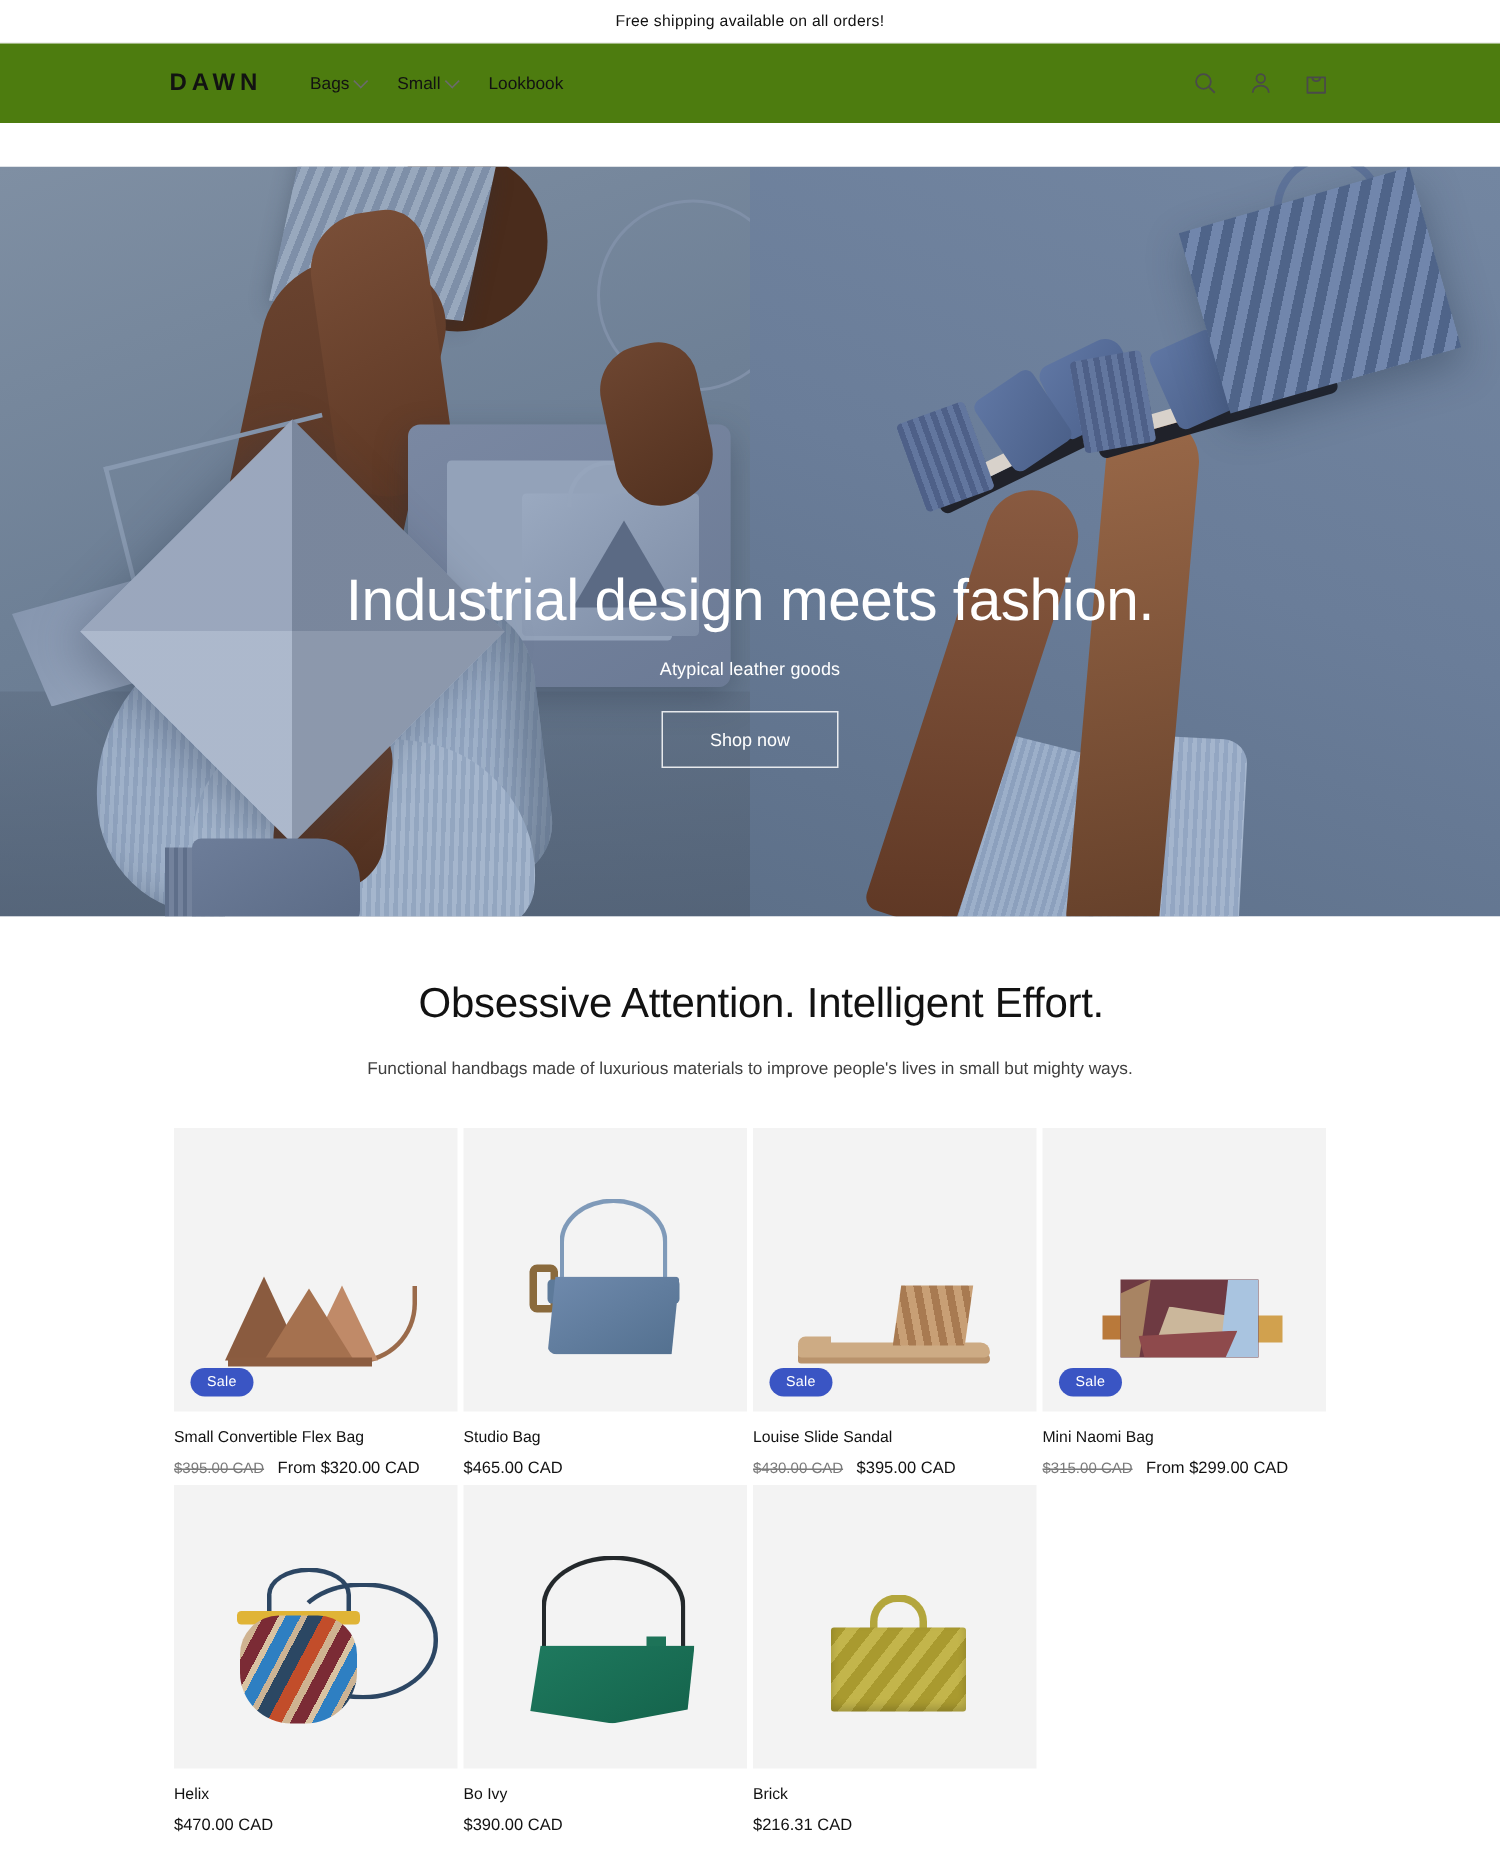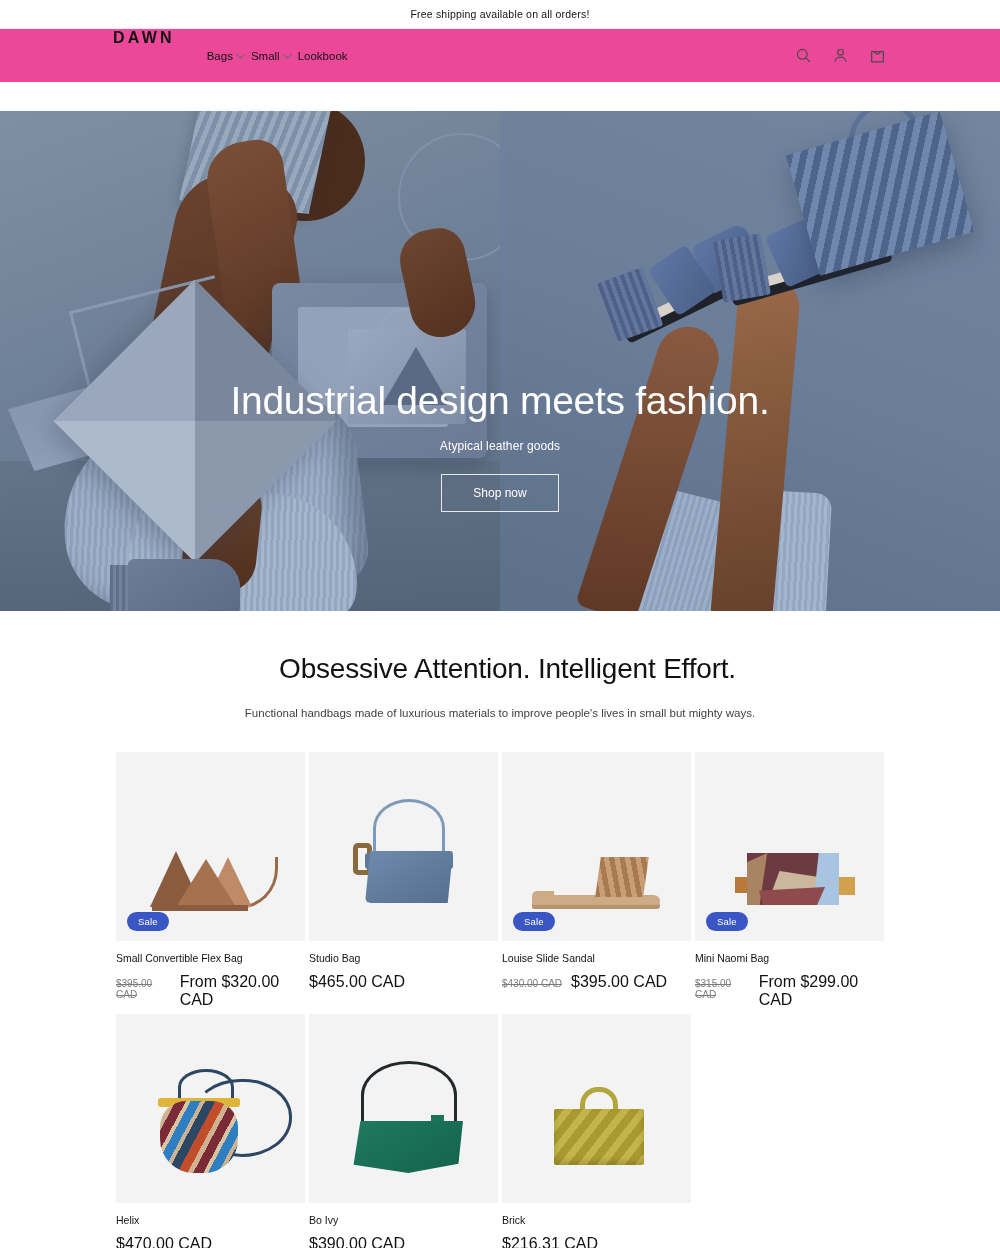--- a/index.html
+++ b/index.html
@@ -17,30 +17,30 @@
     display: flex; align-items: center; justify-content: center;
     border-bottom: 1px solid #efefef;
     font-size: 10.5px;
     letter-spacing: .2px;
     color: #121212;
   }
 
   
   .header {
     height: 53px;
-    display: flex; 
+    display: flex; align-items: center;
     padding: 0 113px;
-    background: #ec4899;
+    background: #4d7c0f;
   }
   .logo {
     font-size: 16px; font-weight: 700; letter-spacing: 3.2px;
     color: #121212;
     margin-right: 32px;
   }
-  .nav { display: flex; align-items: center; gap: 7px; }
+  .nav { display: flex; align-items: center; gap: 21px; }
   .nav-item {
     display: flex; align-items: center; gap: 4px;
     font-size: 11.5px; color: #121212;
   }
   .caret {
     width: 7px; height: 7px;
     border-right: 1px solid #6b6b6b;
     border-bottom: 1px solid #6b6b6b;
     transform: rotate(45deg) translate(-1px,-1px);
   }
@@ -314,21 +314,21 @@
   .badge {
     position: absolute; left: 11px; bottom: 10px;
     background: #3a55c4; color: #fff;
     font-size: 9.5px; padding: 4px 11px;
     border-radius: 11px; letter-spacing: .2px;
     z-index: 3;
   }
   .p-title { font-size: 10.5px; color: #121212; margin-top: 11px; }
   .p-prices { margin-top: 9px; display: flex; align-items: baseline; gap: 9px; }
   .p-old { font-size: 10px; color: #7a7a7a; text-decoration: line-through; }
-  .p-now { font-size: 16px; color: #121212; }
+  .p-now { font-size: 11px; color: #121212; }
 
   
   .art { position: absolute; inset: 0; }
 
   
   .fx-a { position:absolute; left:34px; bottom:34px; width:0;height:0;
     border-left:26px solid transparent; border-right:26px solid transparent;
     border-bottom:56px solid #8a5b3f; }
   .fx-b { position:absolute; left:60px; bottom:34px; width:0;height:0;
     border-left:30px solid transparent; border-right:30px solid transparent;

